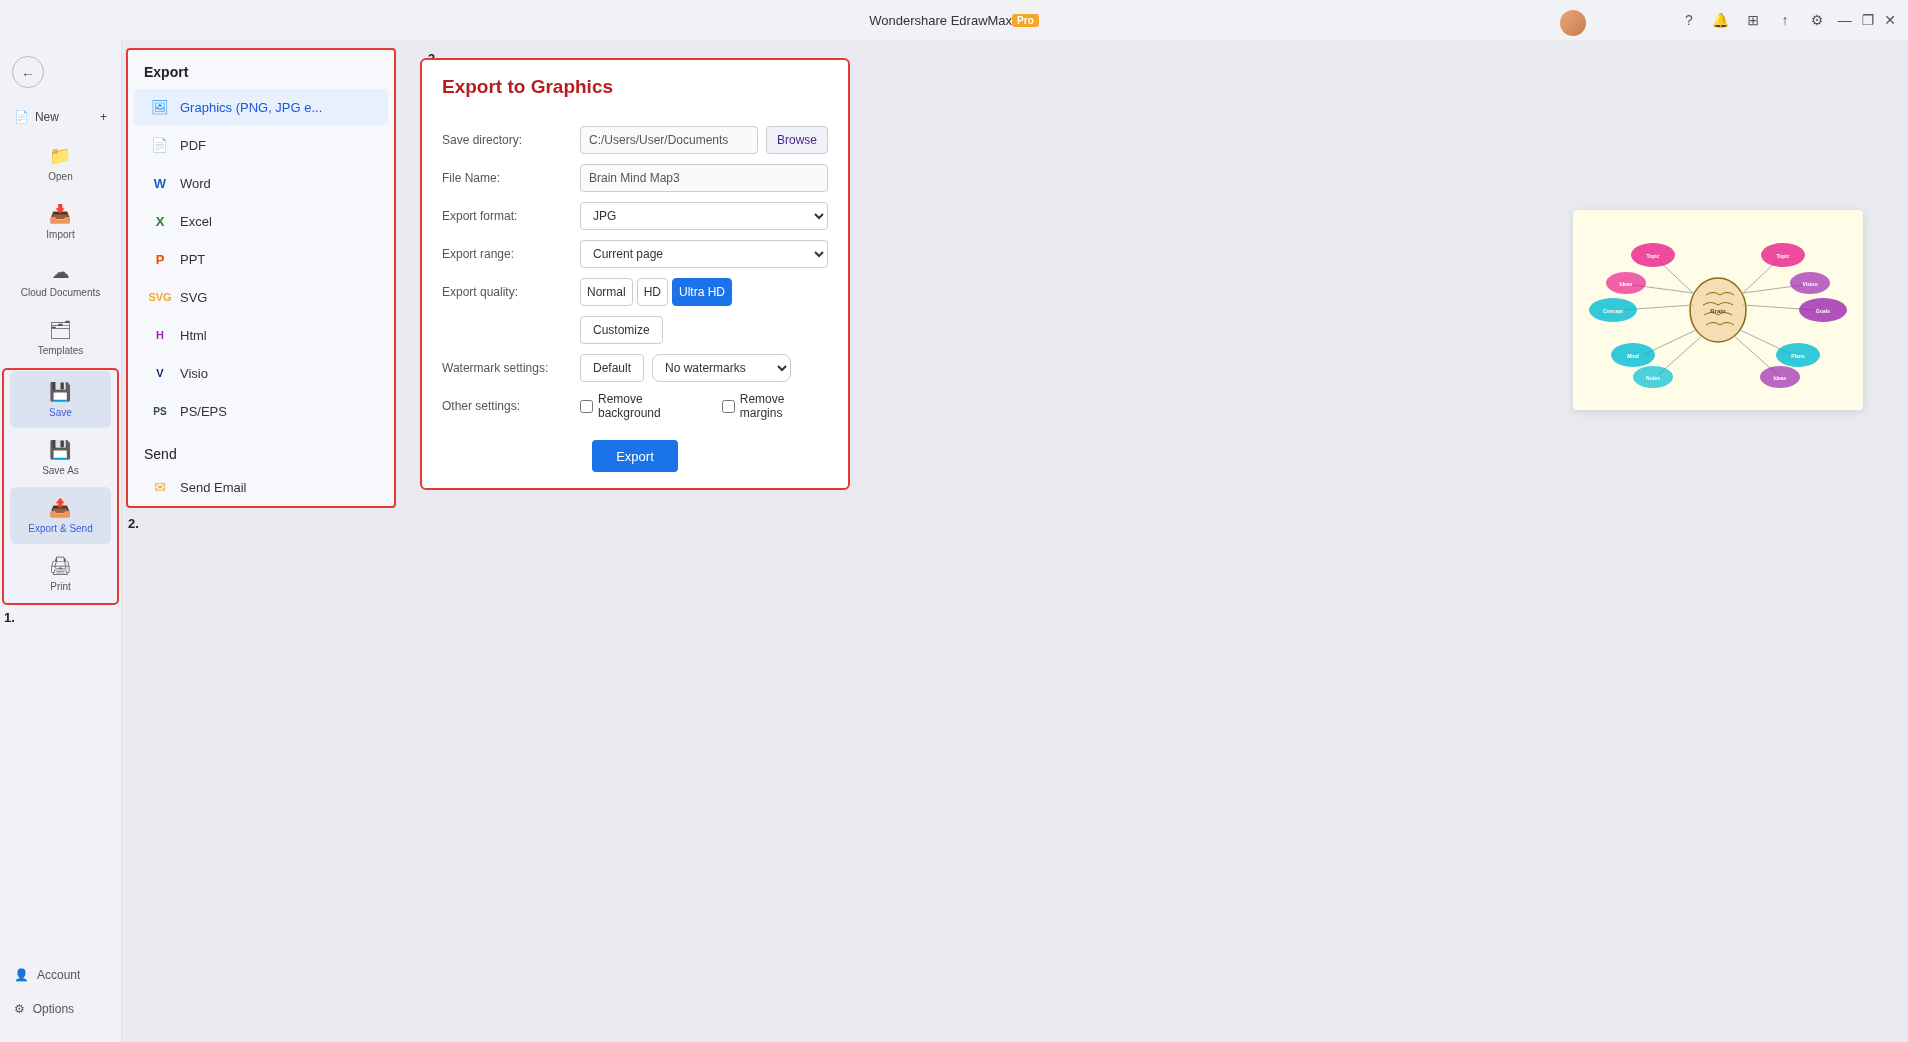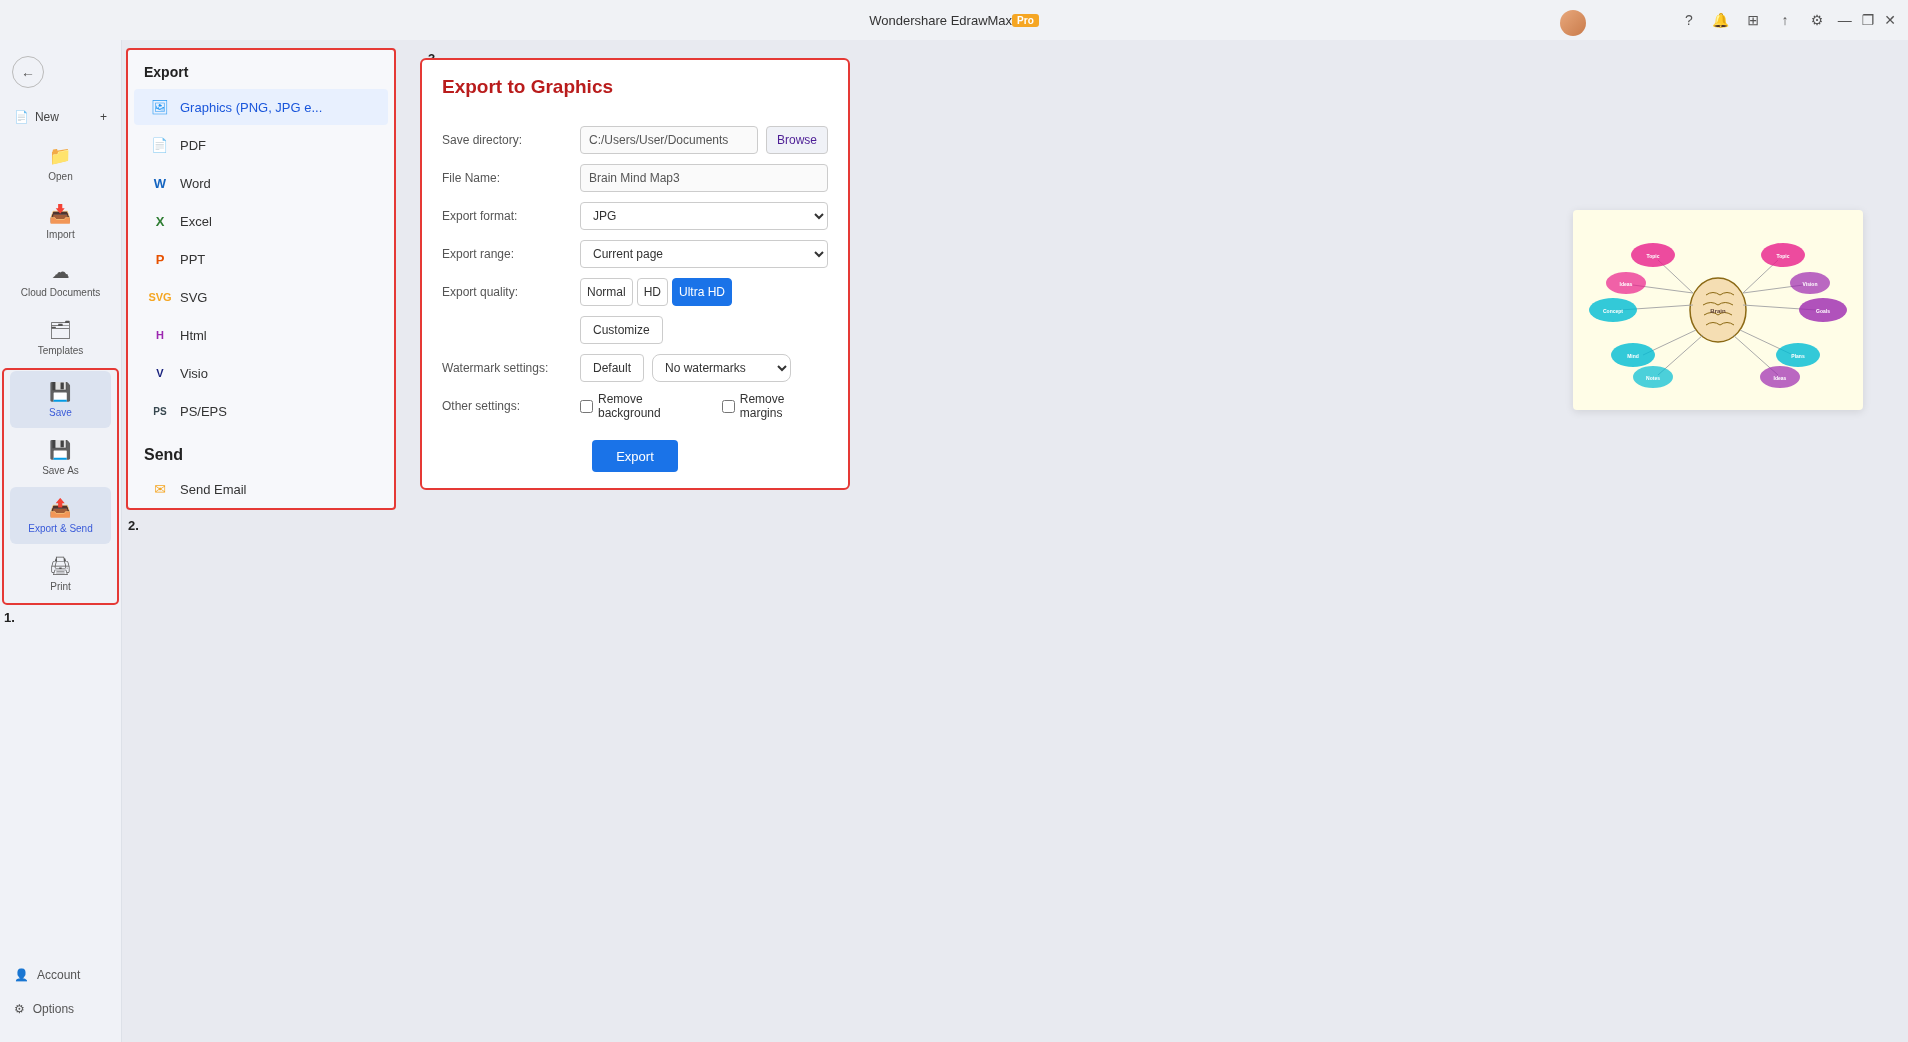--- a/index.html
+++ b/index.html
@@ -188,22 +188,22 @@
     .icon-graphics { color: #2196F3; }
     .icon-pdf { color: #f44336; }
     .icon-word { color: #1565C0; }
     .icon-excel { color: #2e7d32; }
     .icon-ppt { color: #e65100; }
     .icon-svg { color: #f5a623; }
     .icon-html { color: #9c27b0; }
     .icon-visio { color: #1a237e; }
     .icon-pseps { color: #37474f; }
     .send-section-title {
-      font-size: 16px;
-      font-weight: 700;
+      font-size: 14px;
+      font-weight: 400;
       color: #222;
       padding: 10px 16px 6px 16px;
       margin-top: 6px;
     }
     .icon-email { color: #f5a623; }
 
     
     .content {
       flex: 1;
       display: flex;

